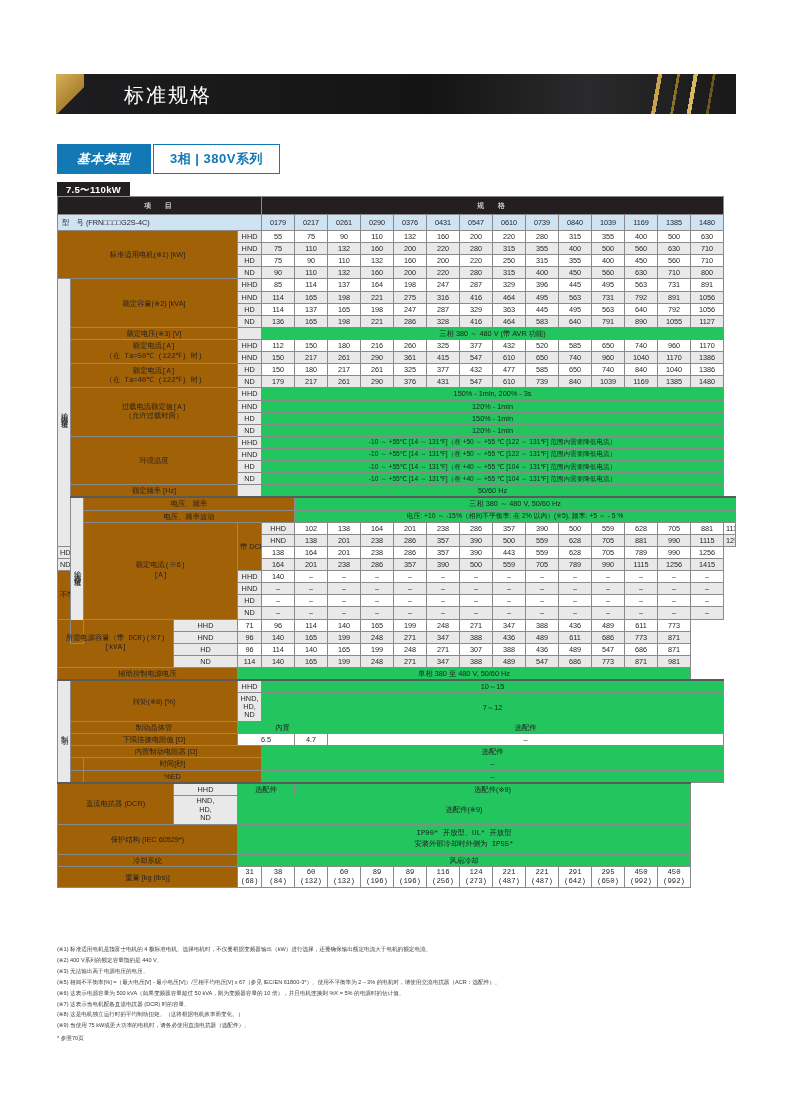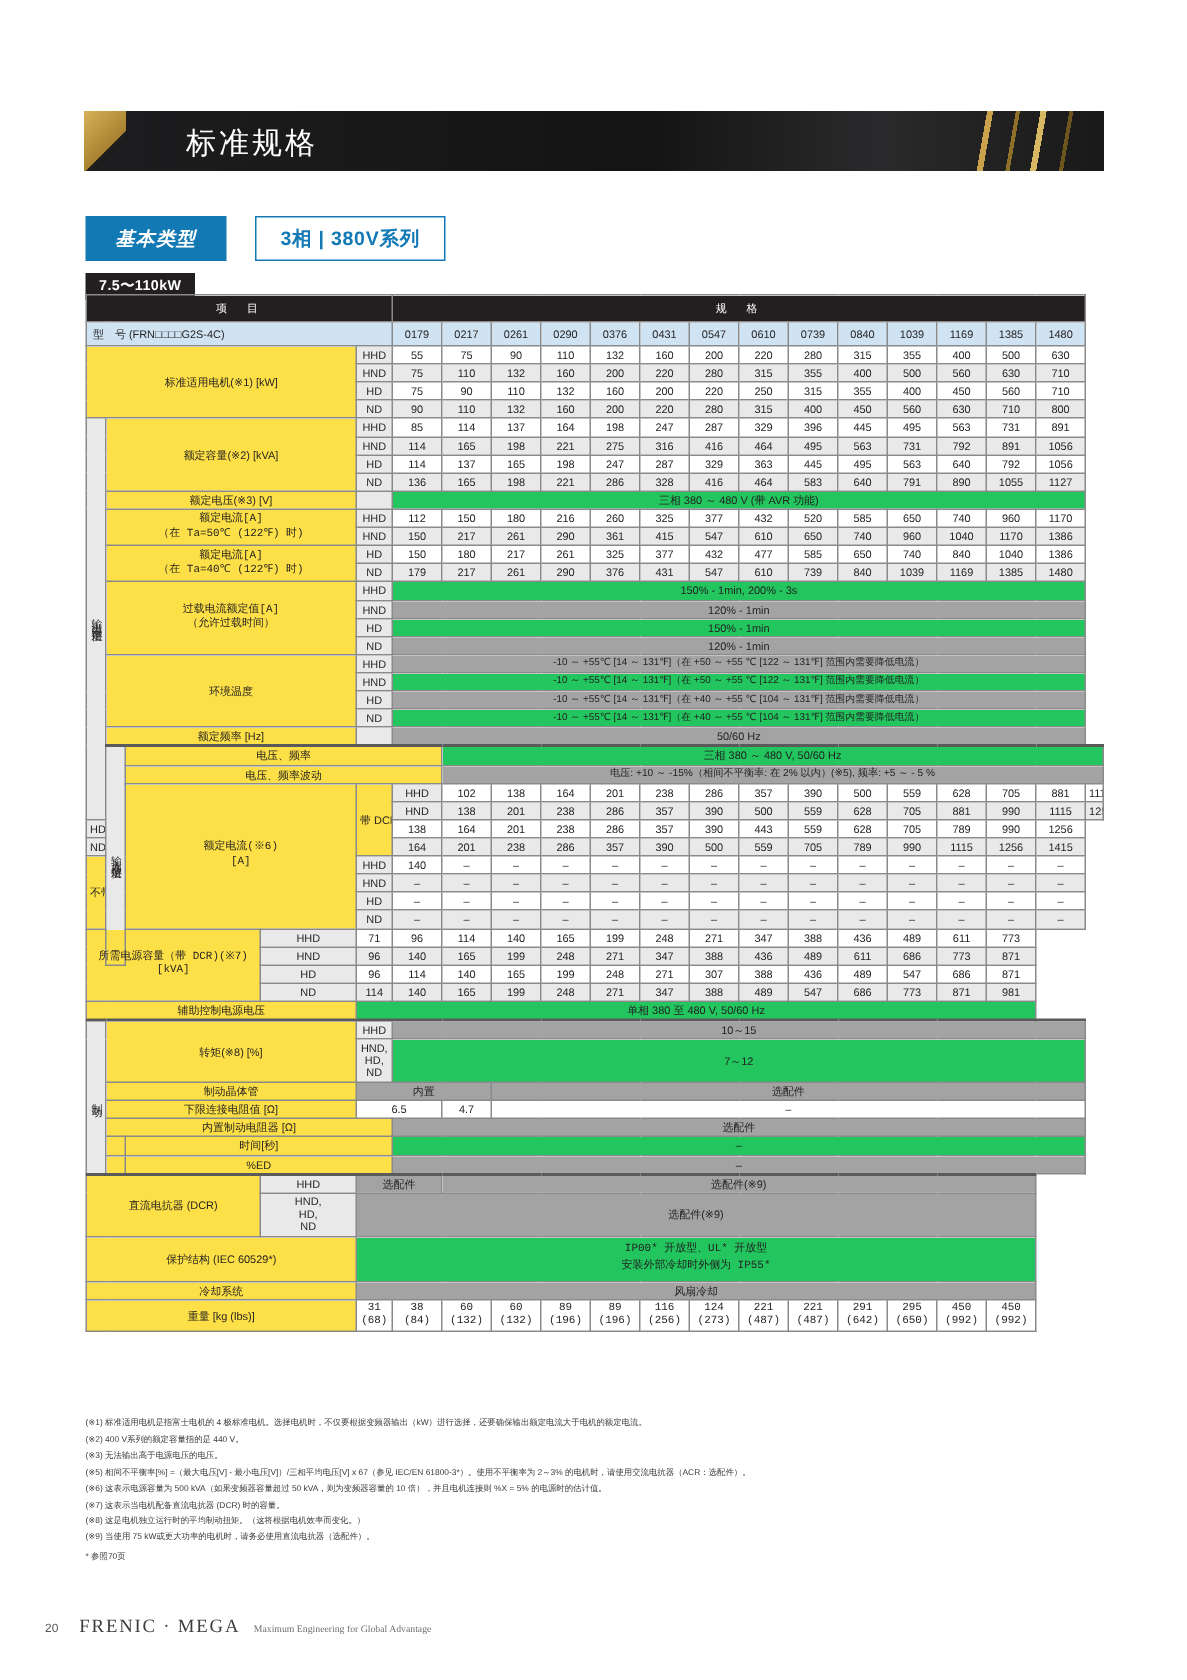--- a/index.html
+++ b/index.html
@@ -34,52 +34,52 @@
   }
 
   
   .chiprow{position:absolute;left:57px;top:144px;display:flex;align-items:stretch;}
   .chip-blue{
     background:#1279b5;color:#ffffff;font-size:12.5px;font-weight:bold;
     padding:5px 20px;display:flex;align-items:center;letter-spacing:1px;font-style:italic;
   }
   .chip-white{
     background:#ffffff;border:1px solid #1279b5;color:#1279b5;font-size:13px;font-weight:bold;
-    padding:5px 16px;display:flex;align-items:center;letter-spacing:.5px;margin-left:19px;
+    padding:5px 16px;display:flex;align-items:center;letter-spacing:.5px;margin-left:2px;
   }
   .kw-chip{
     position:absolute;left:57px;top:182px;background:#231f20;color:#ffffff;
     font-size:9.5px;font-weight:bold;padding:2px 9px 3px 9px;letter-spacing:.3px;
   }
 
   
   table.spec{
     position:absolute;left:57px;top:196px;width:679px;
     border-collapse:collapse;table-layout:fixed;
   }
   table.spec td,table.spec th{
     border:1px solid #8a8a8a;font-size:7.3px;line-height:1.25;
     padding:1px 2px;text-align:center;vertical-align:middle;color:#231f20;
     font-weight:normal;overflow:hidden;white-space:nowrap;
   }
   .hdr-dark{background:#231f20;color:#ffffff !important;font-size:9px;letter-spacing:3px;font-weight:bold;height:15px;}
   .hdr-blue{background:#cfe3f2;font-size:8.2px;font-weight:bold;height:13px;}
-  .lbl{background:#fde047;text-align:left;padding-left:4px;font-size:7.3px;margin-left:39px;}
+  .lbl{background:#a16207;text-align:left;padding-left:4px;font-size:7.3px;margin-left:39px;}
   .lbl-c{background:#e9e9e9;text-align:center;font-size:7.3px;}
   .mode{background:#e9e9e9;font-size:7.2px;text-align:left;padding-left:3px;width:24px;margin-top:20px;}
   .vert{
     background:#e9e9e9;width:13px;padding:0;
   }
   .vert span{
     writing-mode:vertical-rl;display:inline-block;font-size:7.3px;letter-spacing:2px;
   }
   .val{background:#ffffff;}
   .val.alt{background:#e9e9e9;}
   .span-white{background:#22c55e;margin-top:11px;}
-  .span-grey{background:#a3a3a3;}
+  .span-grey{background:#22c55e;}
   .thickline{border-top:2px solid #5a5a5a !important;}
   .two-line{white-space:normal;line-height:1.3;font-family:Liberation Mono, monospace;}
 
   
   .notes{
     position:absolute;left:57px;top:944px;width:700px;
     font-size:5.6px;line-height:1.95;color:#3a3a3a;
   }
   .notes div{white-space:nowrap;}
   .ref70{margin-top:2px;}
@@ -773,18 +773,13 @@
     <div>(※2)  400 V系列的额定容量指的是 440 V。</div>
     <div>(※3)  无法输出高于电源电压的电压。</div>
     <div>(※5)  相间不平衡率[%] =（最大电压[V] - 最小电压[V]）/三相平均电压[V] x 67（参见 IEC/EN 61800-3*）。使用不平衡率为 2～3% 的电机时，请使用交流电抗器（ACR：选配件）。</div>
     <div>(※6)  这表示电源容量为 500 kVA（如果变频器容量超过 50 kVA，则为变频器容量的 10 倍），并且电机连接则 %X = 5% 的电源时的估计值。</div>
     <div>(※7)  这表示当电机配备直流电抗器 (DCR) 时的容量。</div>
     <div>(※8)  这是电机独立运行时的平均制动扭矩。（这将根据电机效率而变化。）</div>
     <div>(※9)  当使用 75 kW或更大功率的电机时，请务必使用直流电抗器（选配件）。</div>
     <div class="ref70">* 参照70页</div>
   </div>
 
-  <div class="footer">
-    <div class="pg">20</div>
-    <div class="brand">FRENIC · MEGA</div>
-    <div class="tag">Maximum Engineering for Global Advantage</div>
-  </div>
 </div>
 
 </body></html>

